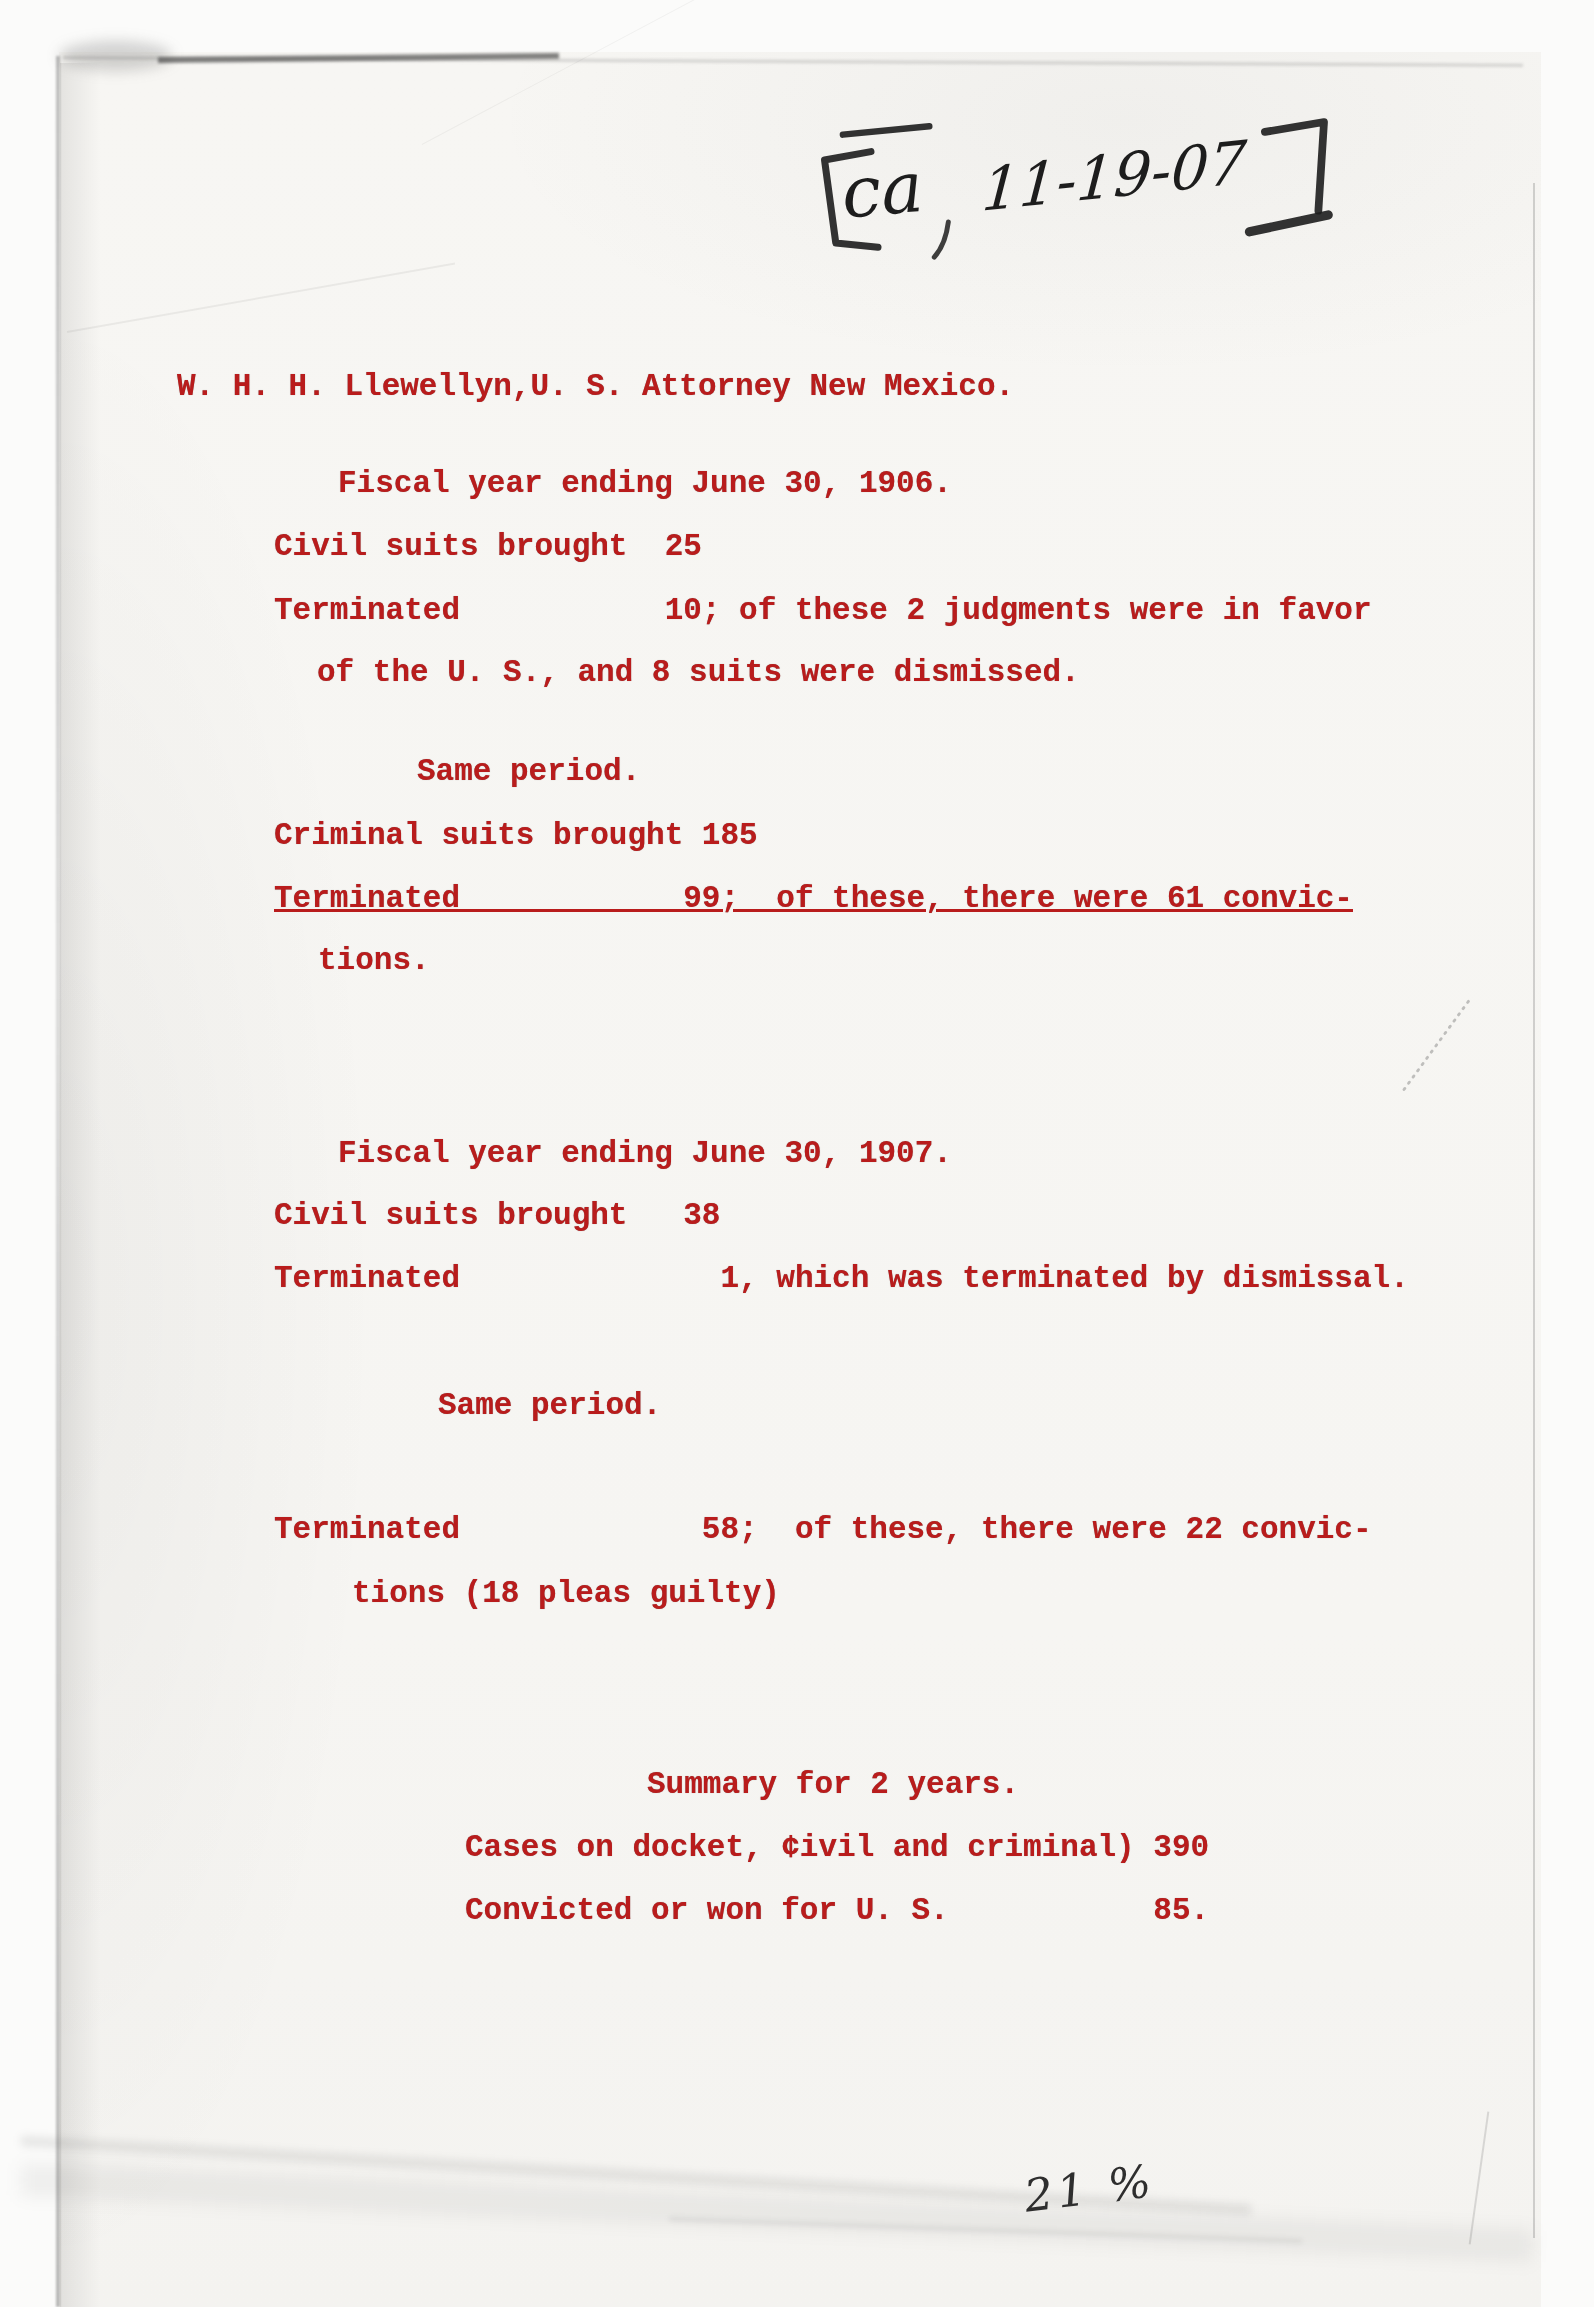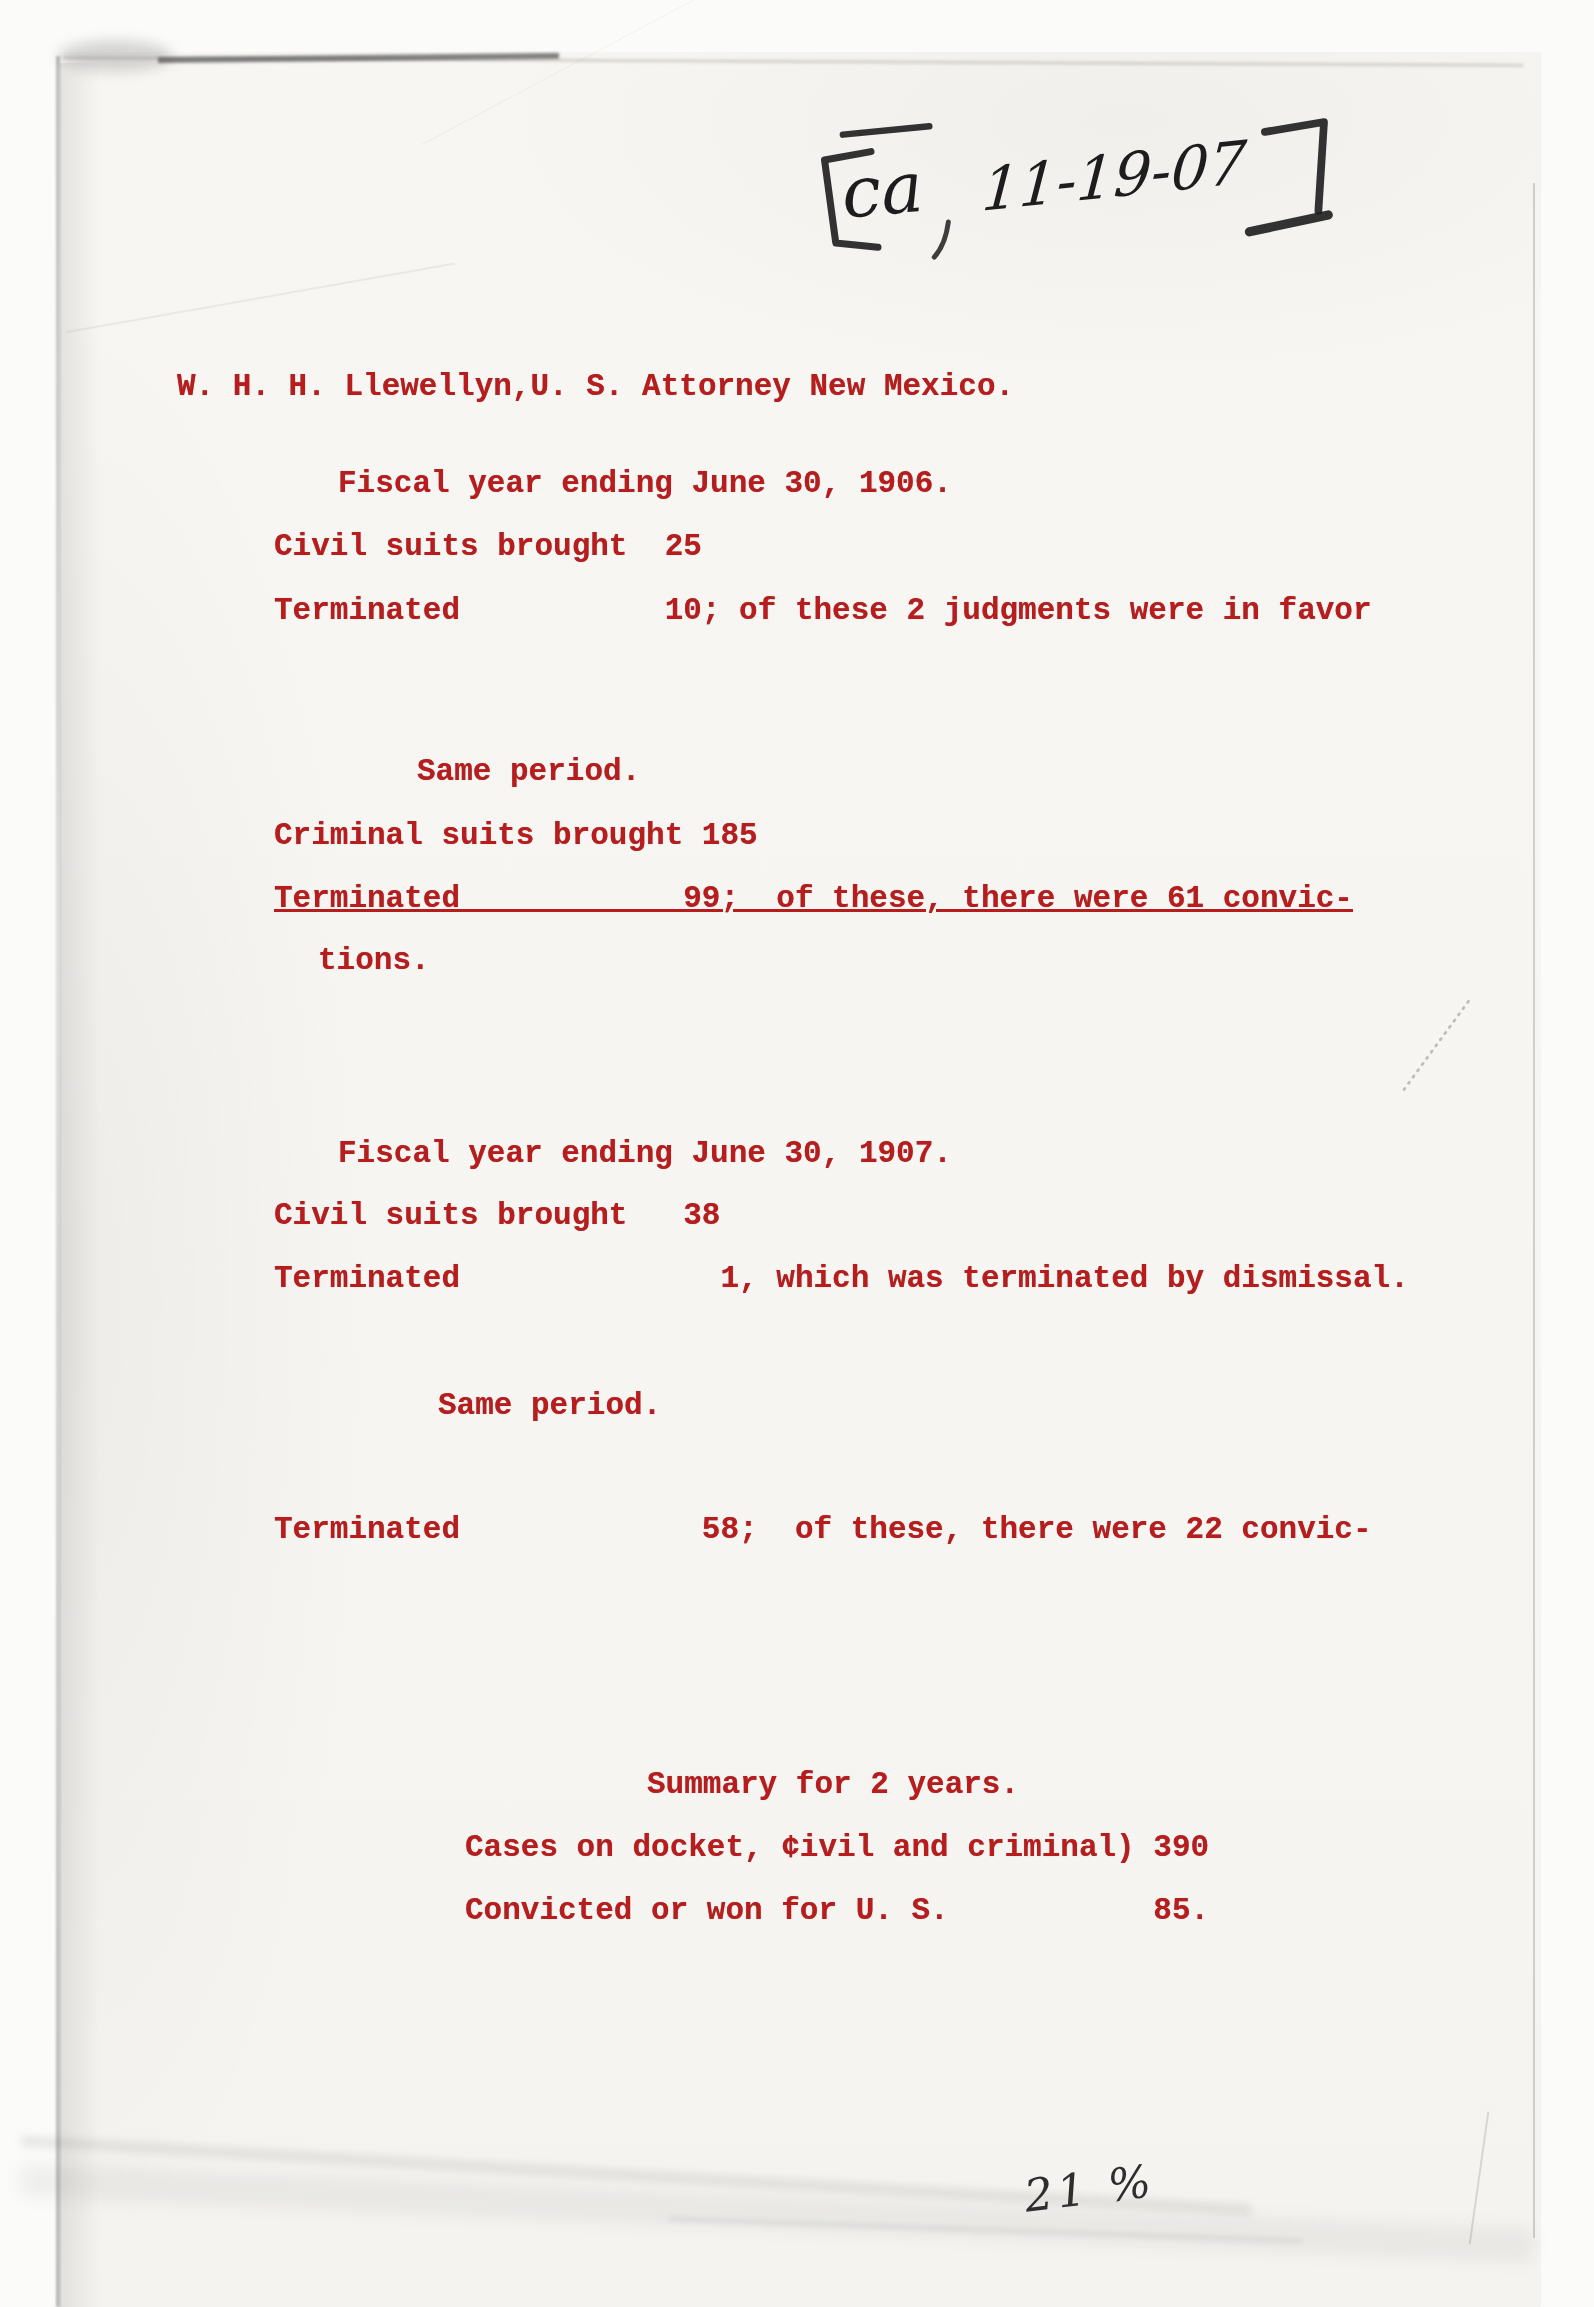--- a/index.html
+++ b/index.html
@@ -49,29 +49,31 @@
     <path d="M 272 196 Q 268 228 252 246" fill="none" stroke="#1d1d1d" stroke-width="7" stroke-linecap="round" opacity=".85"></path>
     <text class="hand" font-size="84" font-style="italic" font-family="DejaVu Serif, serif" transform="translate(318,180) rotate(-6) skewX(-10)">11-19-07</text>
     <path d="M 722 68 L 806 54 L 798 180" fill="none" stroke="#1d1d1d" stroke-width="11" stroke-linecap="round" stroke-linejoin="round" opacity=".9"></path>
     <path d="M 700 210 L 812 186" fill="none" stroke="#1d1d1d" stroke-width="13" stroke-linecap="round" opacity=".9"></path>
   </svg>
 
   <div class="tline" style="left:177px;top:369px;">W. H. H. Llewellyn,U. S. Attorney New Mexico.</div>
   <div class="tline" style="left:338px;top:466px;text-align:center;">Fiscal year ending June 30, 1906.</div>
   <div class="tline" style="left:274px;top:529px;">Civil suits brought  25</div>
   <div class="tline" style="left:274px;top:593px;">Terminated           10; of these 2 judgments were in favor</div>
+  <div class="tline" style="left:317px;top:655px;">of the U. S., and 8 suits were dismissed.</div>
   <div class="tline" style="left:417px;top:754px;">Same period.</div>
   <div class="tline" style="left:274px;top:818px;">Criminal suits brought 185</div>
   <div class="tline" style="left:274px;top:881px;text-decoration:underline;">Terminated            99;  of these, there were 61 convic-</div>
   <div class="tline" style="left:318px;top:943px;">tions.</div>
   <div class="tline" style="left:338px;top:1136px;">Fiscal year ending June 30, 1907.</div>
   <div class="tline" style="left:274px;top:1198px;">Civil suits brought   38</div>
   <div class="tline" style="left:274px;top:1261px;">Terminated              1, which was terminated by dismissal.</div>
   <div class="tline" style="left:438px;top:1388px;">Same period.</div>
   <div class="tline" style="left:274px;top:1512px;">Terminated             58;  of these, there were 22 convic-</div>
+  <div class="tline" style="left:352px;top:1576px;">tions (18 pleas guilty)</div>
   <div class="tline" style="left:647px;top:1767px;">Summary for 2 years.</div>
   <div class="tline" style="left:465px;top:1830px;">Cases on docket, ¢ivil and criminal) 390</div>
   <div class="tline" style="left:465px;top:1893px;">Convicted or won for U. S.           85.</div>
 
   <div class="hand hand-bottom">21 %</div>
 
 </div>
 
 
 </body></html>

